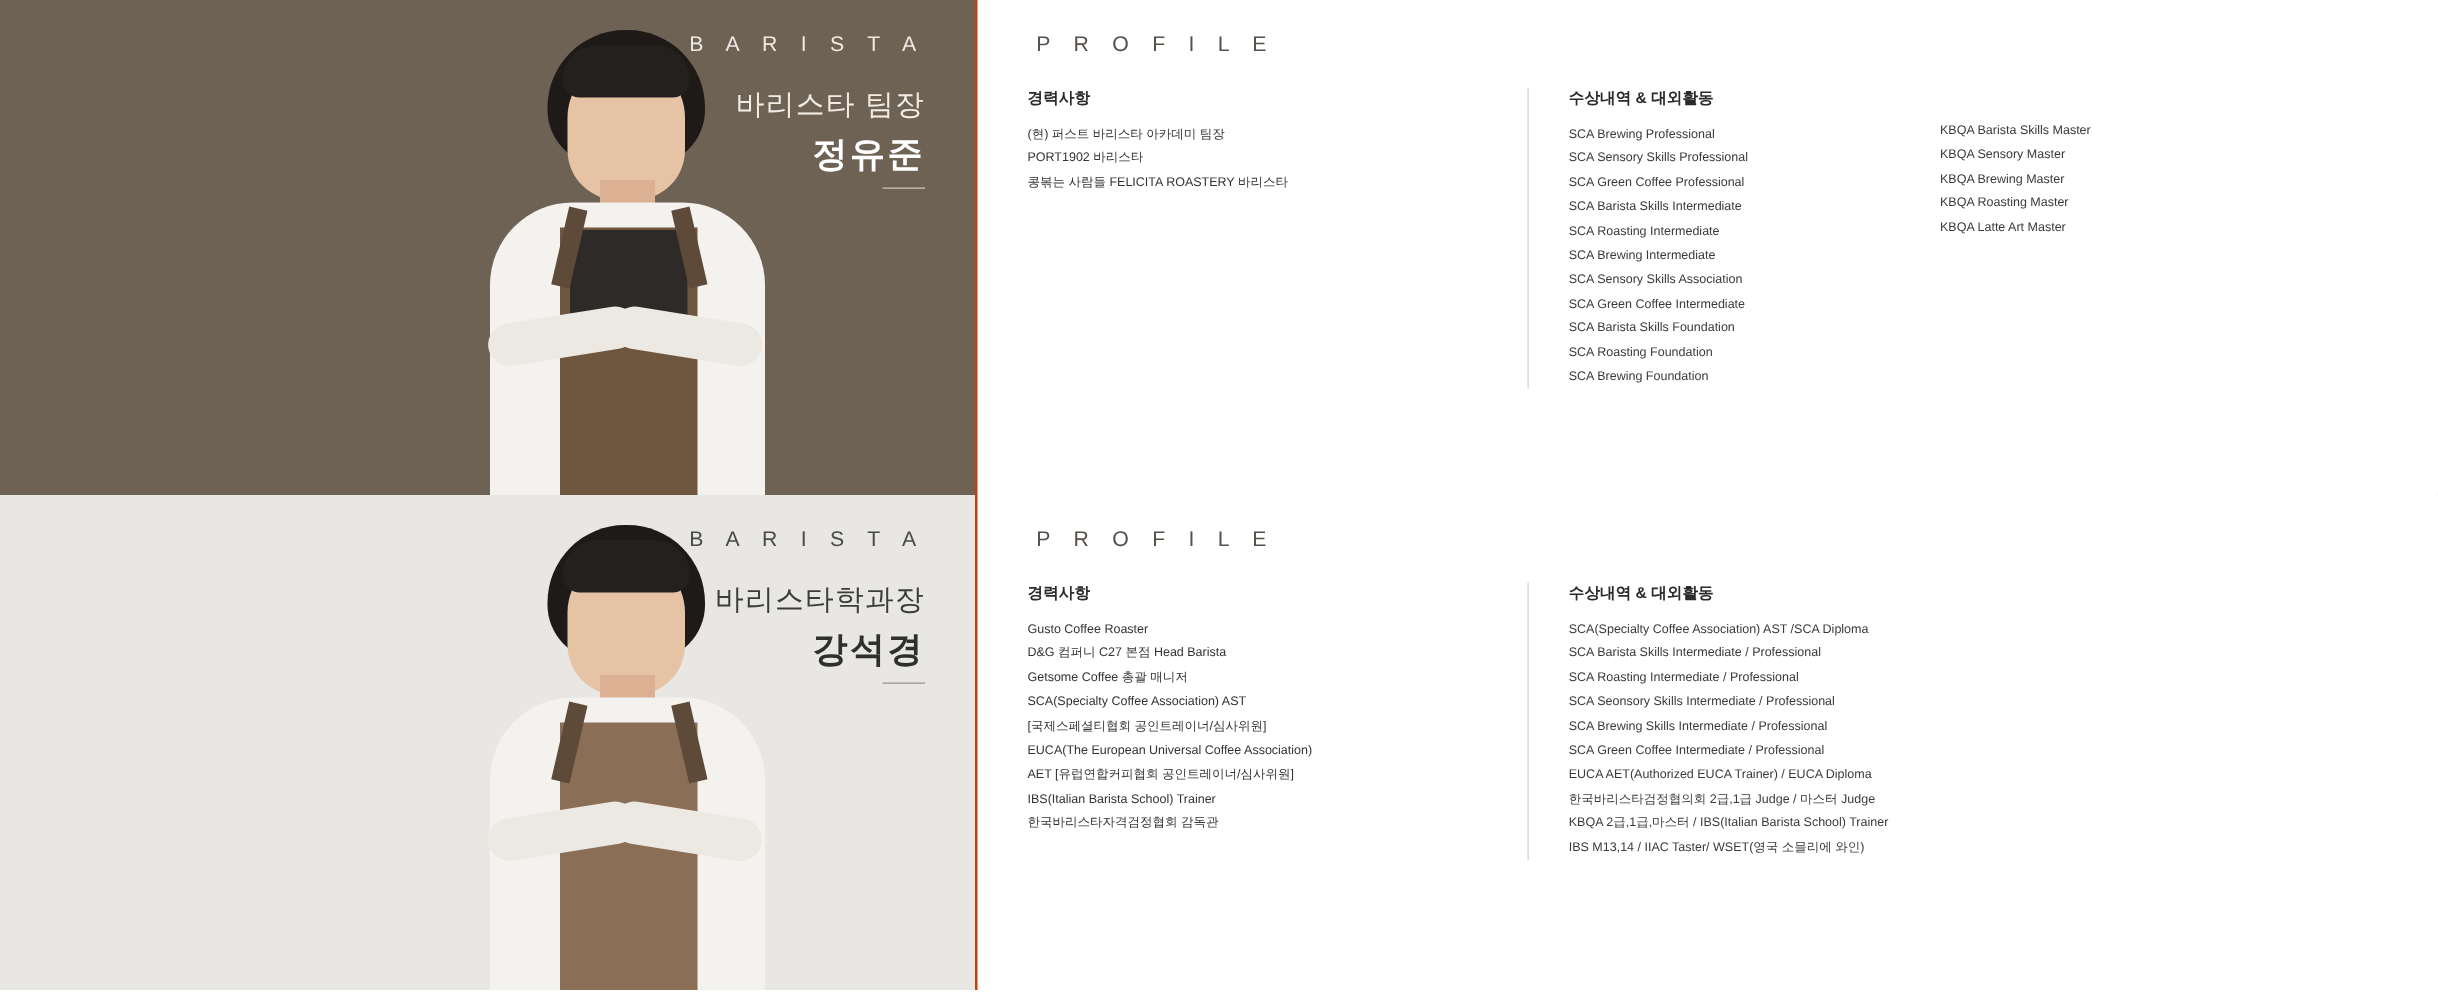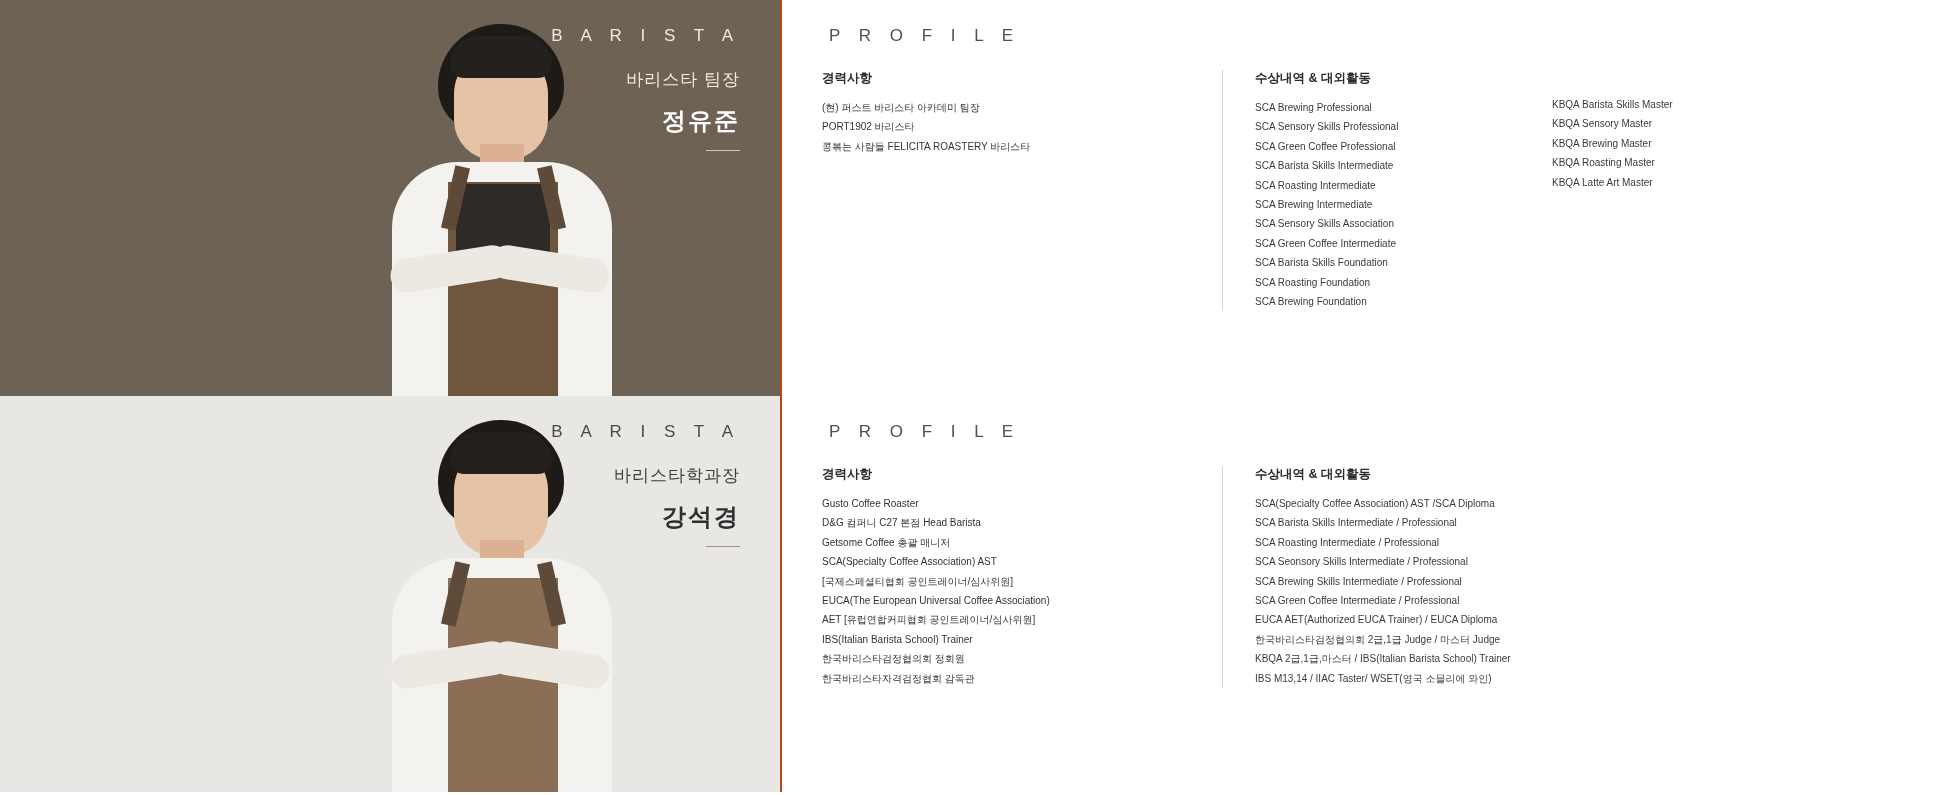--- a/index.html
+++ b/index.html
@@ -56,31 +56,31 @@
     letter-spacing: 7px;
     text-indent: 7px;
   }
   .row-1 .barista-label { color: #efe9e2; }
   .row-2 .barista-label { color: #4a4a4a; }
 
   .barista-role {
     position: absolute;
     right: 40px;
     top: 68px;
-    font-size: 17px;
+    font-size: 23px;
     letter-spacing: 1px;
   }
   .row-1 .barista-role { color: #f2ece5; }
   .row-2 .barista-role { color: #3c3c3c; }
 
   .barista-name {
     position: absolute;
     right: 40px;
     top: 105px;
-    font-size: 24px;
+    font-size: 28px;
     font-weight: bold;
     letter-spacing: 2px;
   }
   .row-1 .barista-name { color: #ffffff; }
   .row-2 .barista-name { color: #2f2f2f; }
 
   .name-underline {
     position: absolute;
     right: 40px;
     top: 150px;
@@ -342,21 +342,20 @@
           <div class="col-head">경력사항</div>
           <ul class="col-list career">
             <li>Gusto Coffee Roaster</li>
             <li> D&amp;G 컴퍼니 C27 본점 Head Barista</li>
             <li>Getsome Coffee 총괄 매니저</li>
             <li>SCA(Specialty Coffee Association) AST</li>
             <li>[국제스페셜티협회 공인트레이너/심사위원]</li>
             <li>EUCA(The European Universal Coffee Association)</li>
             <li>AET [유럽연합커피협회 공인트레이너/심사위원]</li>
             <li>IBS(Italian Barista School) Trainer</li>
-            <li>한국바리스타검정협의회 정회원</li>
             <li>한국바리스타자격검정협회 감독관</li>
           </ul>
         </div>
         <div class="col col-awards-wide">
           <div class="col-head">수상내역 &amp; 대외활동</div>
           <ul class="col-list">
             <li>SCA(Specialty Coffee Association) AST /SCA Diploma</li>
             <li>SCA Barista Skills Intermediate / Professional</li>
             <li>SCA Roasting Intermediate / Professional</li>
             <li>SCA Seonsory Skills Intermediate / Professional</li>

